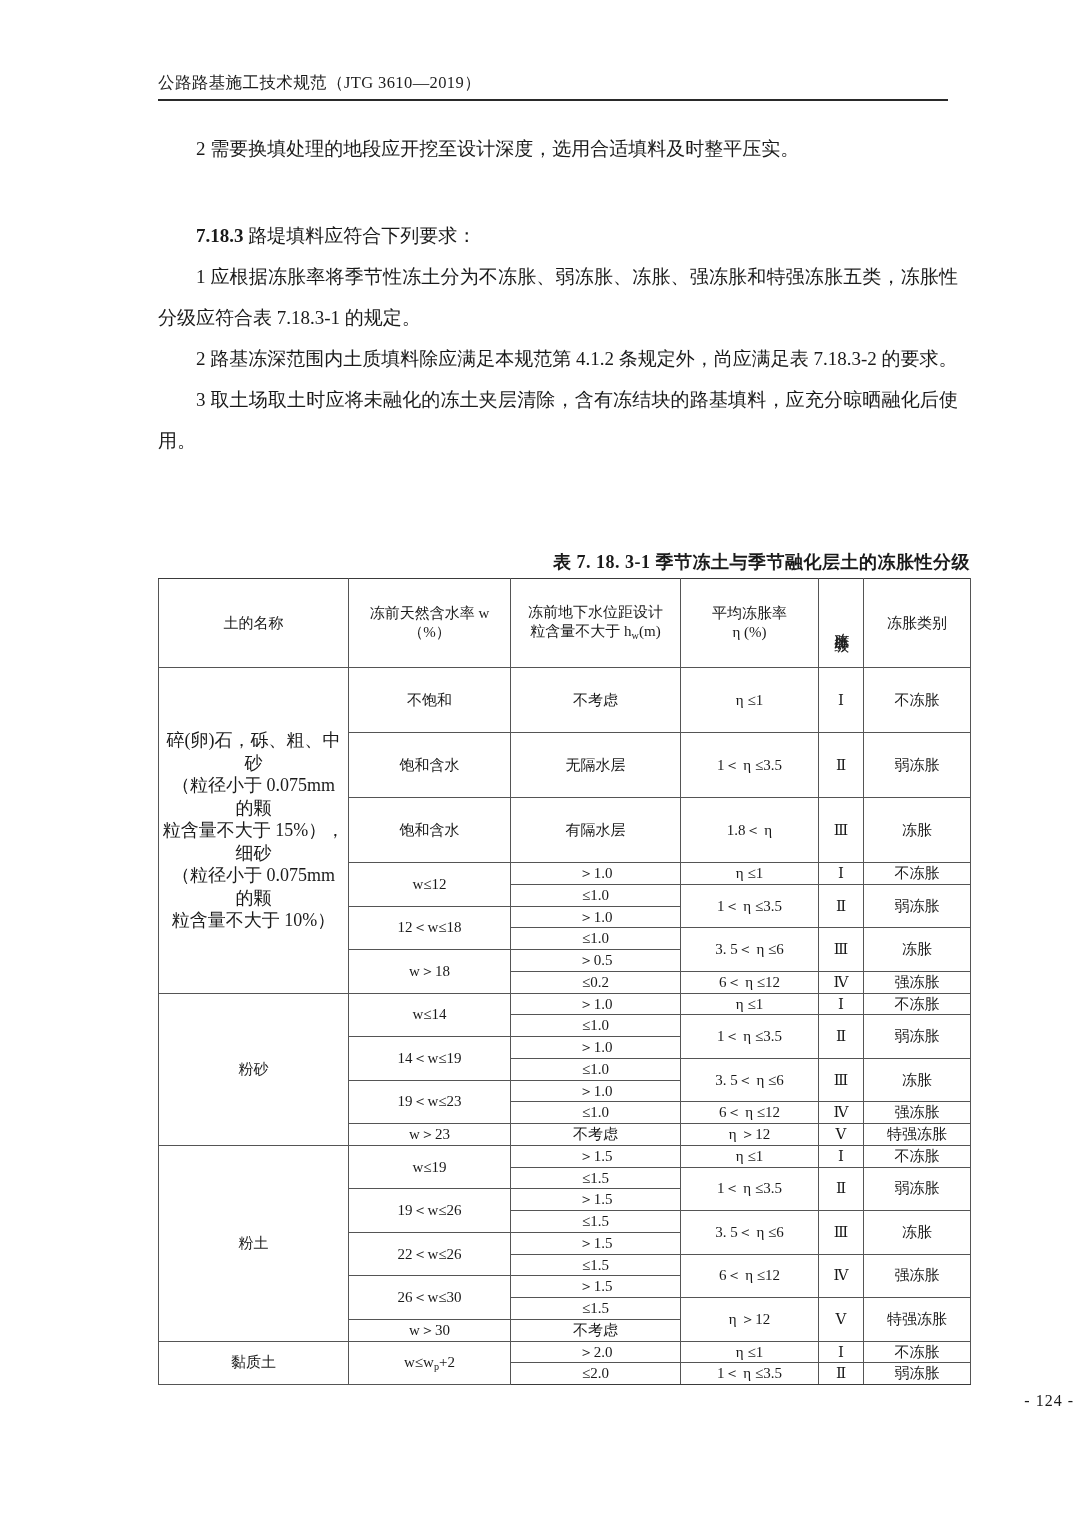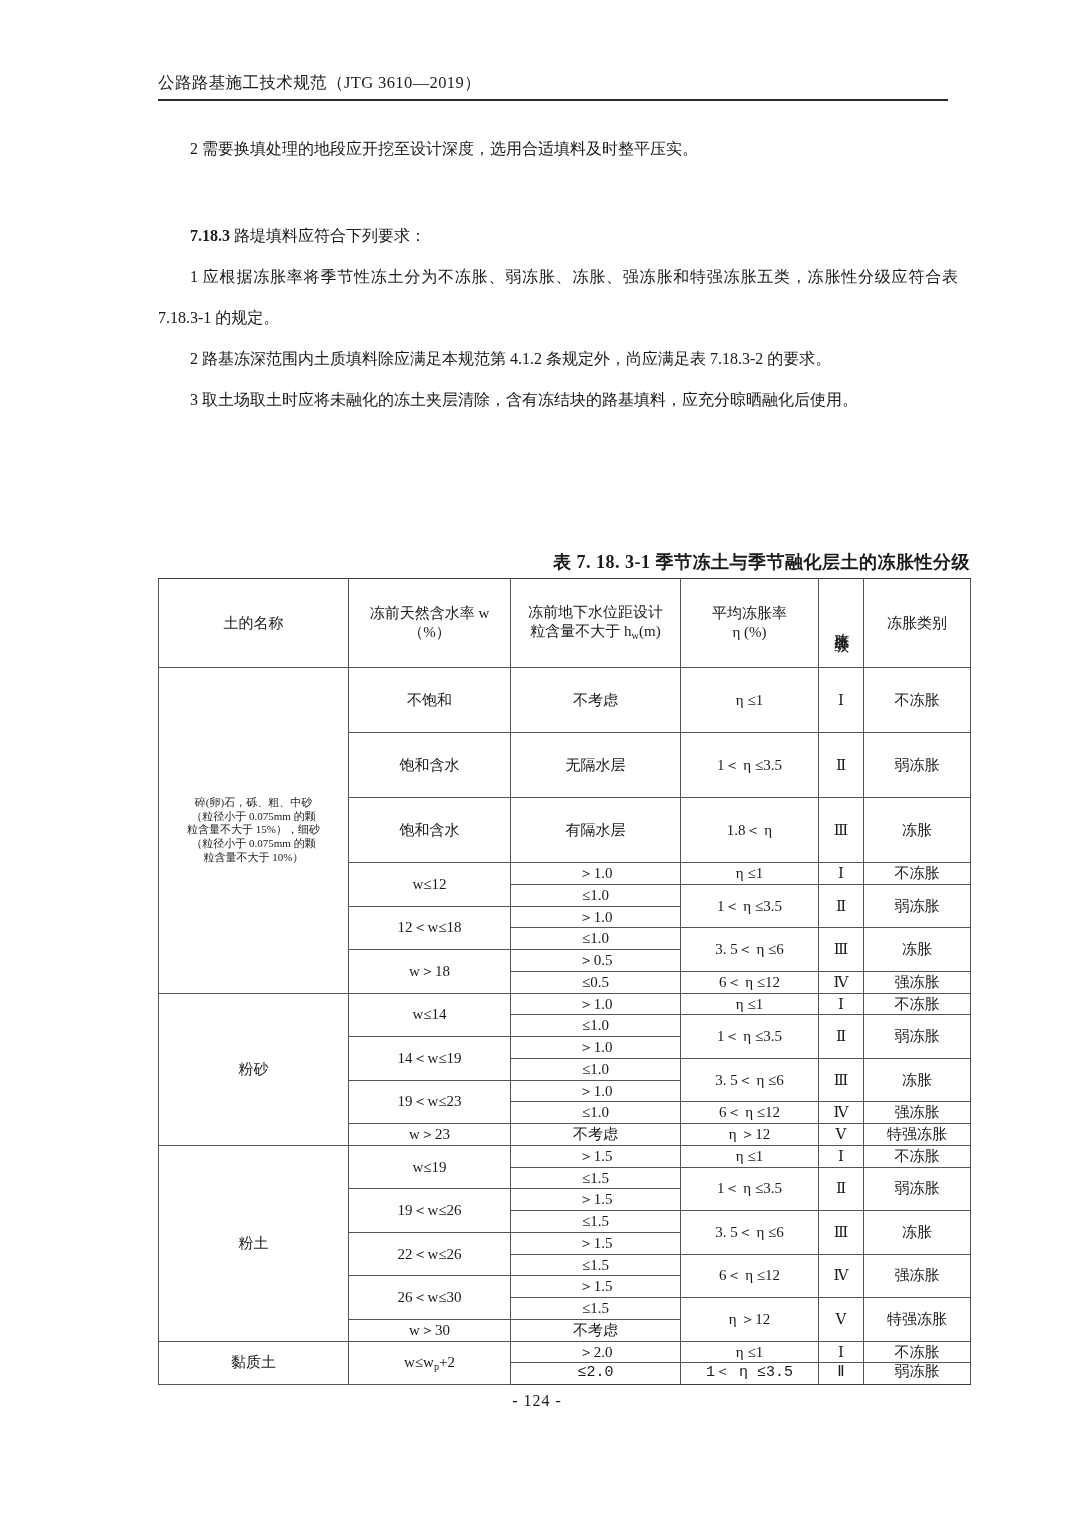--- a/index.html
+++ b/index.html
@@ -40,21 +40,21 @@
     height: 0;
     border-top: 2px solid #2a2a2a;
   }
 
   
   .bodytext {
     position: absolute;
     left: 158px;
     top: 128px;
     width: 800px;
-    font-size: 16px;
+    font-size: 19px;
     line-height: 41px;
     text-align: justify;
     text-justify: inter-ideograph;
   }
   .para {
     margin: 0;
     text-indent: 2em;
   }
   .gap-lg { height: 46px; }
   .bold { font-weight: bold; }
@@ -92,45 +92,45 @@
     font-weight: normal;
     color: #1a1a1a;
     line-height: 1.25;
   }
   table.frost thead td {
     height: 86px;
     font-size: 15px;
   }
   table.frost tbody td { height: 18px; }
   .outer-top { border-top: 1.6px solid #3a3a3a !important; }
-  .outer-bot { border-bottom: 1.6px solid #3a3a3a !important; font-family: Liberation Mono, monospace; }
+  .outer-bot { border-bottom: 1.6px solid #3a3a3a !important; }
   .sect-top  { border-top: 1.5px solid #3a3a3a !important; }
 
   .vert {
     writing-mode: vertical-rl;
     text-orientation: upright;
     letter-spacing: 2px;
     margin: 0 auto;
     display: inline-block;
     line-height: 1.15;
   }
   .soilname {
-    font-size: 11px;
+    font-size: 18px;
     line-height: 1.45;
     padding: 2px 4px;
   }
   sub { font-size: 0.68em; vertical-align: -0.25em; }
 
   
   .folio {
     position: absolute;
     left: 0;
     top: 1392px;
     width: 1074px;
-    text-align: center;
+    text-align: right;
     font-size: 16px;
     letter-spacing: 1px;
   }
 </style>
 </head>
 <body>
 
 <div class="page">
 
   <div class="runhead">公路路基施工技术规范（JTG 3610—2019）</div>
@@ -232,21 +232,21 @@
           <td rowspan="2">3. 5＜ η ≤6</td>
           <td rowspan="2">Ⅲ</td>
           <td rowspan="2">冻胀</td>
         </tr>
 
         <tr>
           <td rowspan="2">w＞18</td>
           <td>＞0.5</td>
         </tr>
         <tr>
-          <td>≤0.5</td>
+          <td>≤0.2</td>
           <td>6＜ η ≤12</td>
           <td>Ⅳ</td>
           <td>强冻胀</td>
         </tr>
 
         <tr>
           <td rowspan="7" class="sect-top">粉砂</td>
           <td rowspan="2" class="sect-top">w≤14</td>
           <td class="sect-top">＞1.0</td>
           <td class="sect-top">η ≤1</td>

